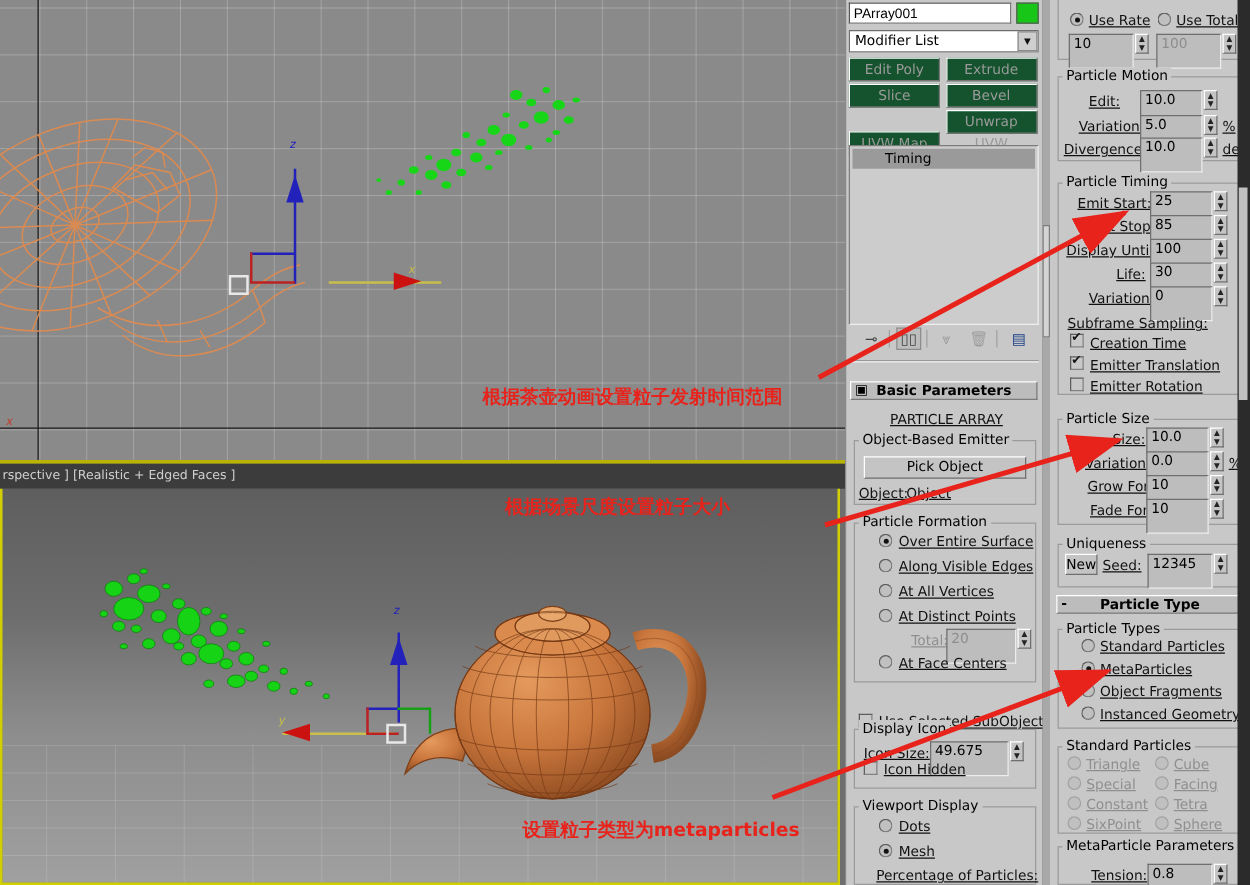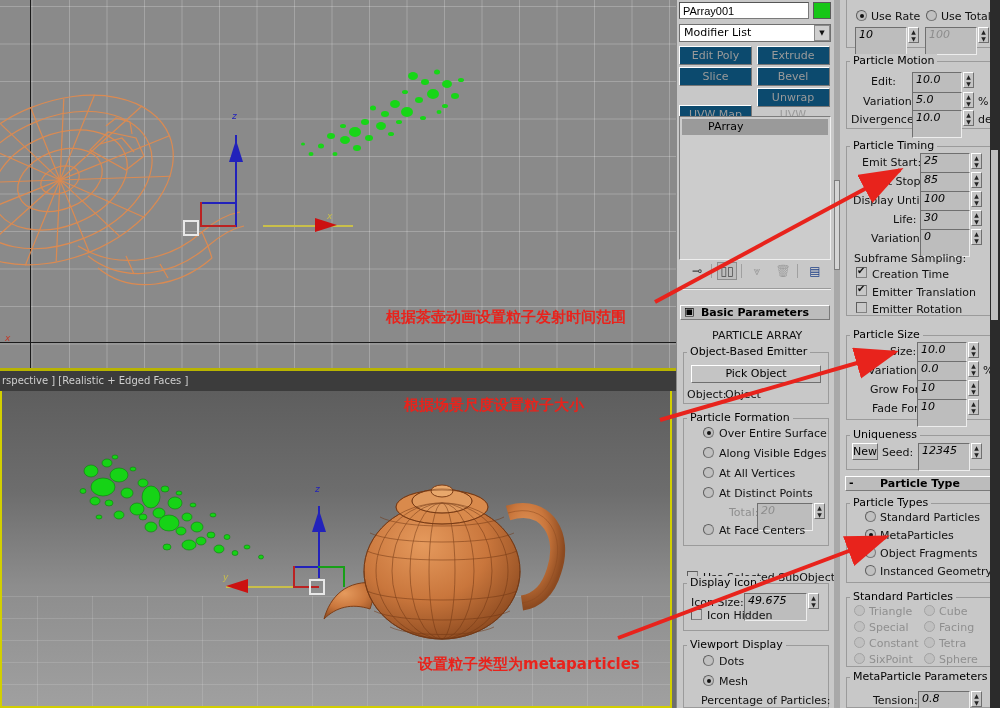--- a/index.html
+++ b/index.html
@@ -82,21 +82,21 @@
     font-size:11px; line-height:16px; padding-left:4px; color:#000;
   }
   .combo .arrow {
     position:absolute; right:0; top:0; width:16px; height:16px; background:#cfcfcf; border:1px solid #8a8a8a;
     display:flex; align-items:center; justify-content:center; font-size:7px; color:#111;
   }
 
   .btngrid { position:absolute; left:2px; top:46px; width:152px; }
   .mbtn {
     display:inline-block; width:73px; height:19px; margin:0 1px 2px 0;
-    background:#0c4a6e; border:1px solid #fff; border-right-color:#767676; border-bottom-color:#767676;
+    background:#14532d; border:1px solid #fff; border-right-color:#767676; border-bottom-color:#767676;
     color:#9a9a9a; font-size:11px; text-align:center; line-height:17px;
   }
 
   .stack {
     position:absolute; left:2px; top:116px; width:152px; height:144px;
     background:#ccc; border:1px solid #7d7d7d; border-bottom-color:#eee; border-right-color:#eee;
   }
   .stack .sel {
     margin:2px; height:16px; background:#9a9a9a; color:#000; font-size:11px;
     line-height:16px; padding-left:26px;
@@ -111,27 +111,27 @@
   .rollup {
     position:absolute; left:3px; width:150px; height:15px;
     background:#bcbcbc; border:1px solid #fff; border-right-color:#7a7a7a; border-bottom-color:#7a7a7a;
     font-size:11px; text-align:center; line-height:13px; color:#000; font-weight:bold;
   }
   .rollup .minus { position:absolute; left:3px; top:-1px; font-weight:bold; font-size:11px; }
 
   .grouplabel { position:absolute; font-size:11px; color:#000; background:#c8c8c8; padding:0 3px; }
   .groupbox { position:absolute; border:1px solid #9b9b9b; border-top-color:#9b9b9b; }
 
-  .lbl { position:absolute; font-size:11px; color:#111; white-space:nowrap; }
+  .lbl { position:absolute; font-size:11px; color:#111; white-space:nowrap;text-decoration:underline; }
   .lbl.dim { color:#8f8f8f; }
 
   .spin {
     position:absolute; height:28px; background:#bdbdbd;
     border:1px solid #6f6f6f; border-bottom-color:#ededed; border-right-color:#ededed;
-    font-size:11px; line-height:14px; padding-left:3px; color:#000;font-style:italic;
+    font-size:11px; line-height:14px; padding-left:3px; color:#000;
   }
   .spin.dim { color:#8d8d8d; }
   .spinner {
     position:absolute; width:11px; height:16px; background:#c4c4c4;
     border:1px solid #fff; border-right-color:#6f6f6f; border-bottom-color:#6f6f6f;
     font-size:6px; color:#222; line-height:6px; text-align:center; padding-top:1px;
   }
   .spinner b { display:block; height:7px; }
 
   .radio { position:absolute; width:11px; height:11px; border-radius:50%;
@@ -370,21 +370,21 @@
     <div class="btngrid">
       <span class="mbtn">Edit Poly</span>
       <span class="mbtn">Extrude</span>
       <span class="mbtn">Slice</span>
       <span class="mbtn">Bevel</span>
       <span class="mbtn">UVW Map</span>
       <span class="mbtn">Unwrap UVW</span>
     </div>
 
     <div class="stack">
-      <div class="sel">PArray</div>
+      <div class="sel">Timing</div>
     </div>
 
     <div class="stack-tools">
       <div class="sicon" style="left:6px;">⊸</div>
       <div class="vbar" style="left:30px;"></div>
       <div class="sicon on" style="left:36px;">▯▯</div>
       <div class="vbar" style="left:60px;"></div>
       <div class="sicon" style="left:66px; color:#9d9d9d;">⩔</div>
       <div class="sicon" style="left:92px; color:#9d9d9d;">🗑</div>
       <div class="vbar" style="left:116px;"></div>

